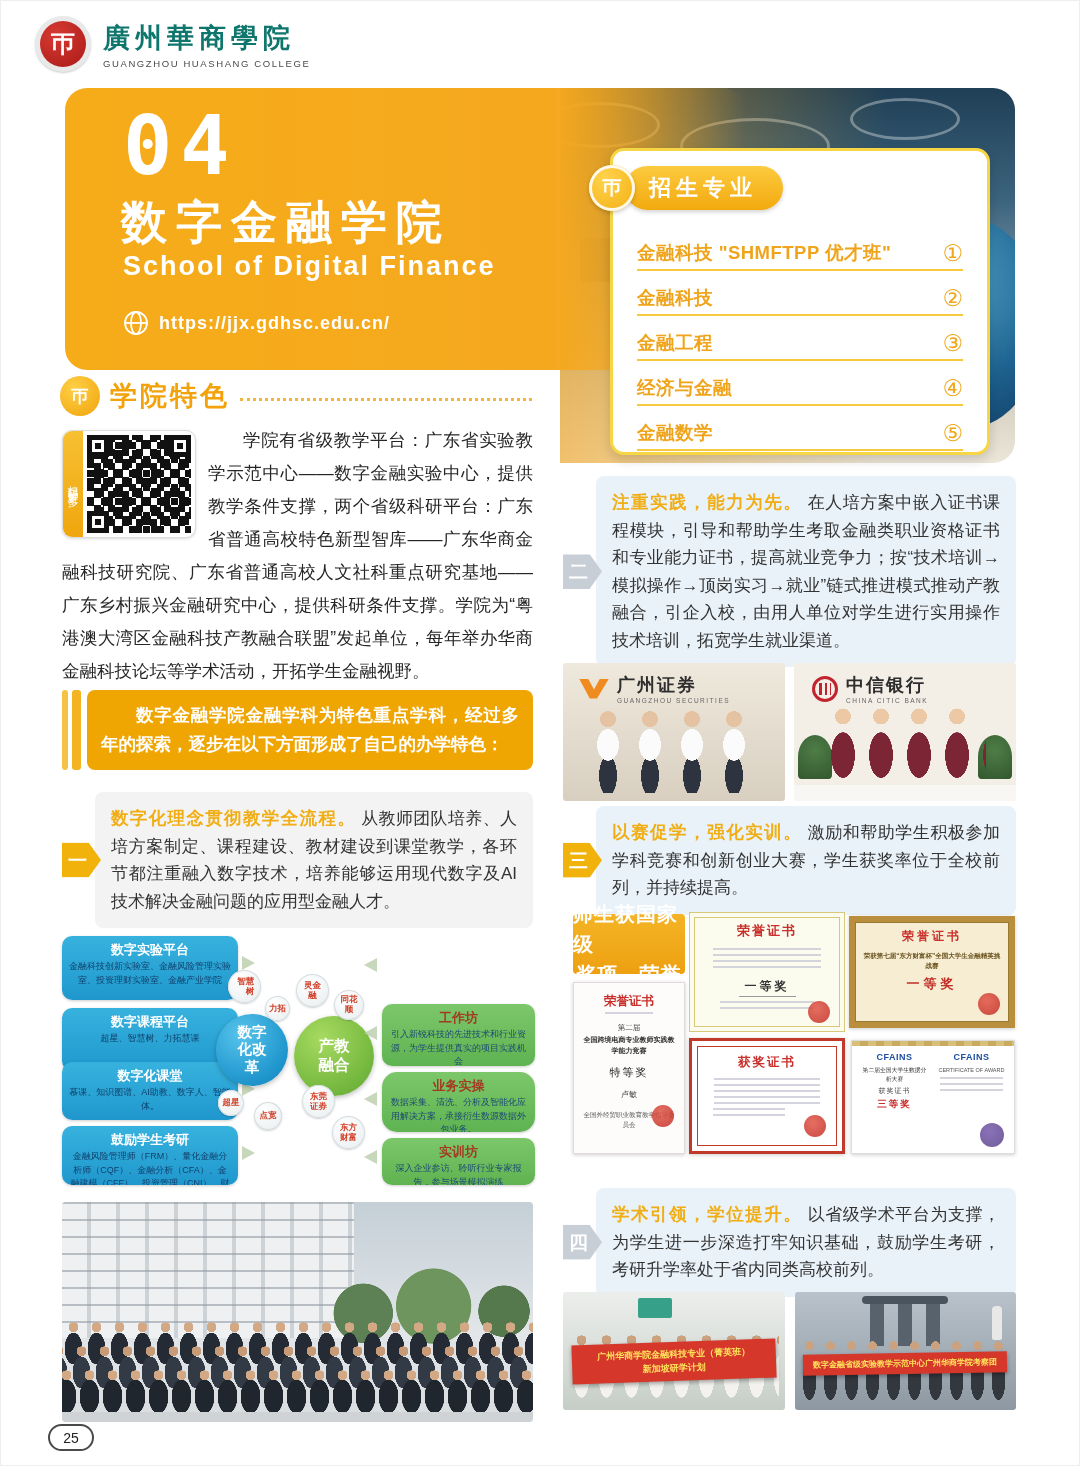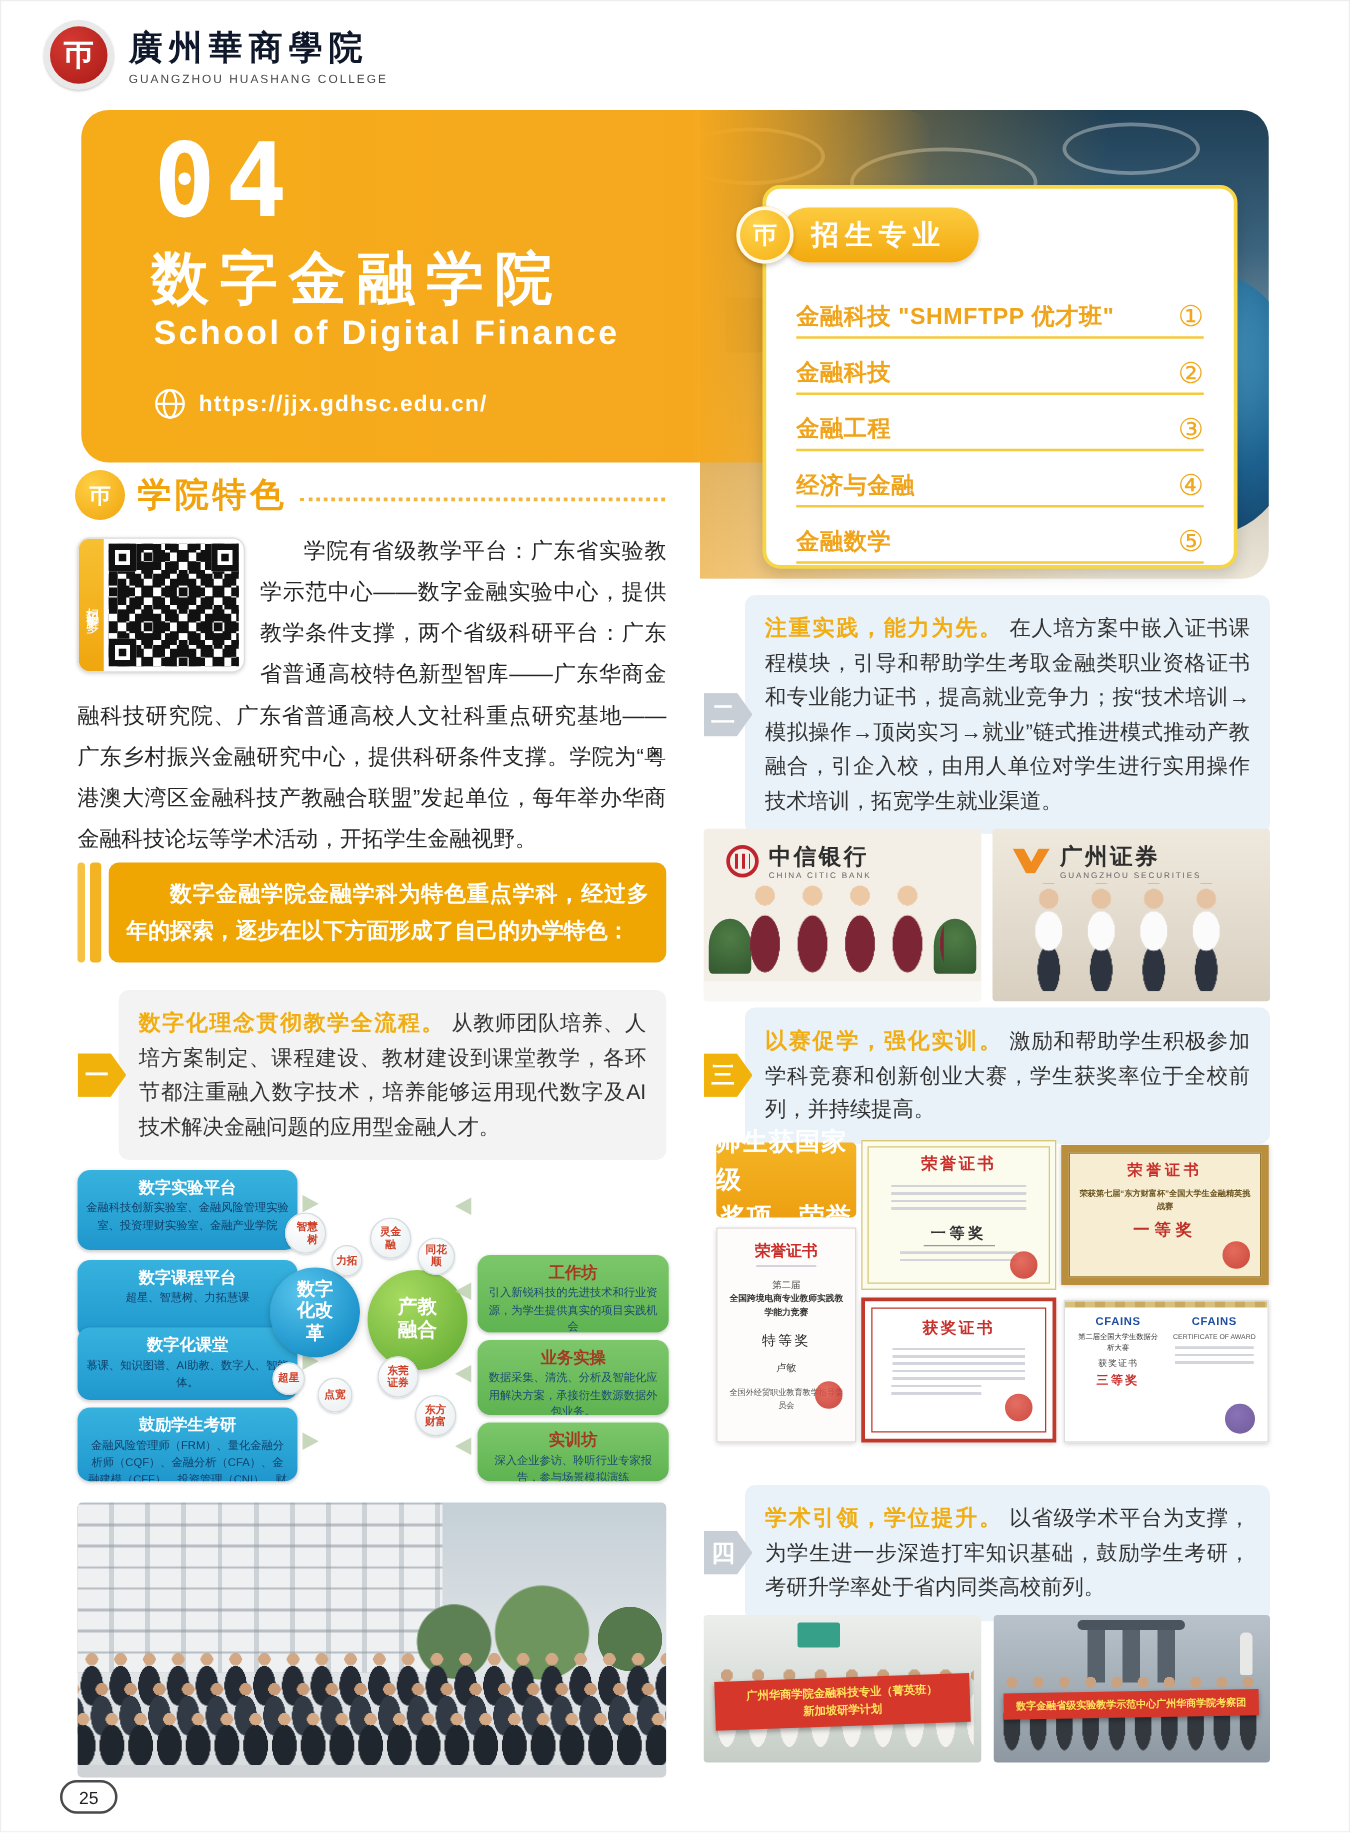--- a/index.html
+++ b/index.html
@@ -5,21 +5,21 @@
   * { margin:0; padding:0; box-sizing:border-box; }
   html,body { background:#fff; }
   body { font-family:"Liberation Sans","DejaVu Sans",sans-serif; }
   .page { position:relative; width:1080px; height:1466px; background:#fff; overflow:hidden;
           box-shadow:inset 0 0 0 1px #eee; }
 
   
   #logo { position:absolute; left:35px; top:16px; display:flex; align-items:center; gap:12px; }
   .seal-outer { width:56px; height:56px; border-radius:50%; background:#e9e9e9; display:flex; align-items:center; justify-content:center; box-shadow:0 1px 2px rgba(0,0,0,.2);}
   .seal-inner { width:46px; height:46px; border-radius:50%; background:radial-gradient(circle at 35% 30%, #d63a33, #b5221d 75%); color:#fff; display:flex; align-items:center; justify-content:center; font-size:24px; font-weight:bold; font-family:"Liberation Serif",serif;}
-  .logo-cn { font-family:"Liberation Serif","DejaVu Serif",serif; font-size:27px; font-weight:bold; color:#0f172a; letter-spacing:5px; }
+  .logo-cn { font-family:"Liberation Serif","DejaVu Serif",serif; font-size:27px; font-weight:bold; color:#0f766e; letter-spacing:5px; }
   .logo-en { font-size:9.5px; color:#4a4a4a; letter-spacing:1.6px; margin-top:2px; }
 
   
   #hero-photo { position:absolute; left:560px; top:88px; width:455px; height:375px; border-radius:0 22px 22px 0; overflow:hidden; z-index:1;
     background:linear-gradient(180deg,#1f3f55 0%,#3c647e 30%,#7f98a6 55%,#cfcabb 78%,#ece6d8 100%); }
   .ring { position:absolute; border:3px solid rgba(255,255,255,.35); border-radius:50%; }
   .monitor { position:absolute; background:#18344a; opacity:.45; border-radius:2px; }
   .sphere { position:absolute; right:-28px; top:130px; width:150px; height:210px; border-radius:50%;
     background:radial-gradient(circle at 35% 30%, #55a9cf, #1d618f 60%, #123e62 100%); }
   .photo-tint { position:absolute; inset:0; background:linear-gradient(90deg, rgba(244,168,37,.6) 0%, rgba(244,168,37,.25) 40%, rgba(244,168,37,0) 72%); }
@@ -377,21 +377,21 @@
 
     <div class="arr arr-l" style="left:304px;top:28px;"></div>
     <div class="arr arr-l" style="left:304px;top:96px;"></div>
     <div class="arr arr-l" style="left:304px;top:162px;"></div>
     <div class="arr arr-l" style="left:304px;top:220px;"></div>
 
     <div class="dbox dgreen" style="left:322px;top:74px;width:153px;height:62px;">
       <div class="t">工作坊</div>
       <div class="b">引入新锐科技的先进技术和行业资源，为学生提供真实的项目实践机会</div>
     </div>
-    <div class="dbox dgreen" style="left:322px;top:142px;width:153px;height:60px;">
+    <div class="dbox dgreen" style="left:322px;top:142px;width:153px;height:60px;border-radius:15px;">
       <div class="t">业务实操</div>
       <div class="b">数据采集、清洗、分析及智能化应用解决方案，承接衍生数源数据外包业务。</div>
     </div>
     <div class="dbox dgreen" style="left:322px;top:208px;width:153px;height:47px;">
       <div class="t">实训坊</div>
       <div class="b">深入企业参访、聆听行业专家报告，参与场景模拟演练</div>
     </div>
   </div>
 
   <div class="photo" id="photo-conf">
@@ -405,42 +405,42 @@
 
   <div id="sec2" class="feature">
     <div class="nbadge nb-gray">二</div>
     <div class="fbody fb-blue">
       <span class="lead">注重实践，能力为先。</span>
       <span>在人培方案中嵌入证书课程模块，引导和帮助学生考取金融类职业资格证书和专业能力证书，提高就业竞争力；按“技术培训→模拟操作→顶岗实习→就业”链式推进模式推动产教融合，引企入校，由用人单位对学生进行实用操作技术培训，拓宽学生就业渠道。</span>
     </div>
   </div>
 
   <div id="banks">
+    <div class="bank" id="gzsec">
+      <div class="gz-logo">
+        <div class="ye-mark"></div>
+        <div>
+          <div class="bank-cn">广州证券</div>
+          <div class="bank-en">GUANGZHOU SECURITIES</div>
+        </div>
+      </div>
+      <div class="people-gz"></div>
+    </div>
     <div class="bank" id="citic">
       <div class="citic-logo">
         <div class="citic-mark"></div>
         <div>
           <div class="bank-cn">中信银行</div>
           <div class="bank-en">CHINA CITIC BANK</div>
         </div>
       </div>
       <div class="plant" style="left:4px;"></div>
       <div class="plant" style="right:4px;"></div>
       <div class="people-citic"></div>
       <div class="counter"></div>
-    </div>
-    <div class="bank" id="gzsec">
-      <div class="gz-logo">
-        <div class="ye-mark"></div>
-        <div>
-          <div class="bank-cn">广州证券</div>
-          <div class="bank-en">GUANGZHOU SECURITIES</div>
-        </div>
-      </div>
-      <div class="people-gz"></div>
     </div>
   </div>
 
   <div id="sec3" class="feature">
     <div class="nbadge nb-gold">三</div>
     <div class="fbody fb-blue">
       <span class="lead">以赛促学，强化实训。</span>
       <span>激励和帮助学生积极参加学科竞赛和创新创业大赛，学生获奖率位于全校前列，并持续提高。</span>
     </div>
   </div>

